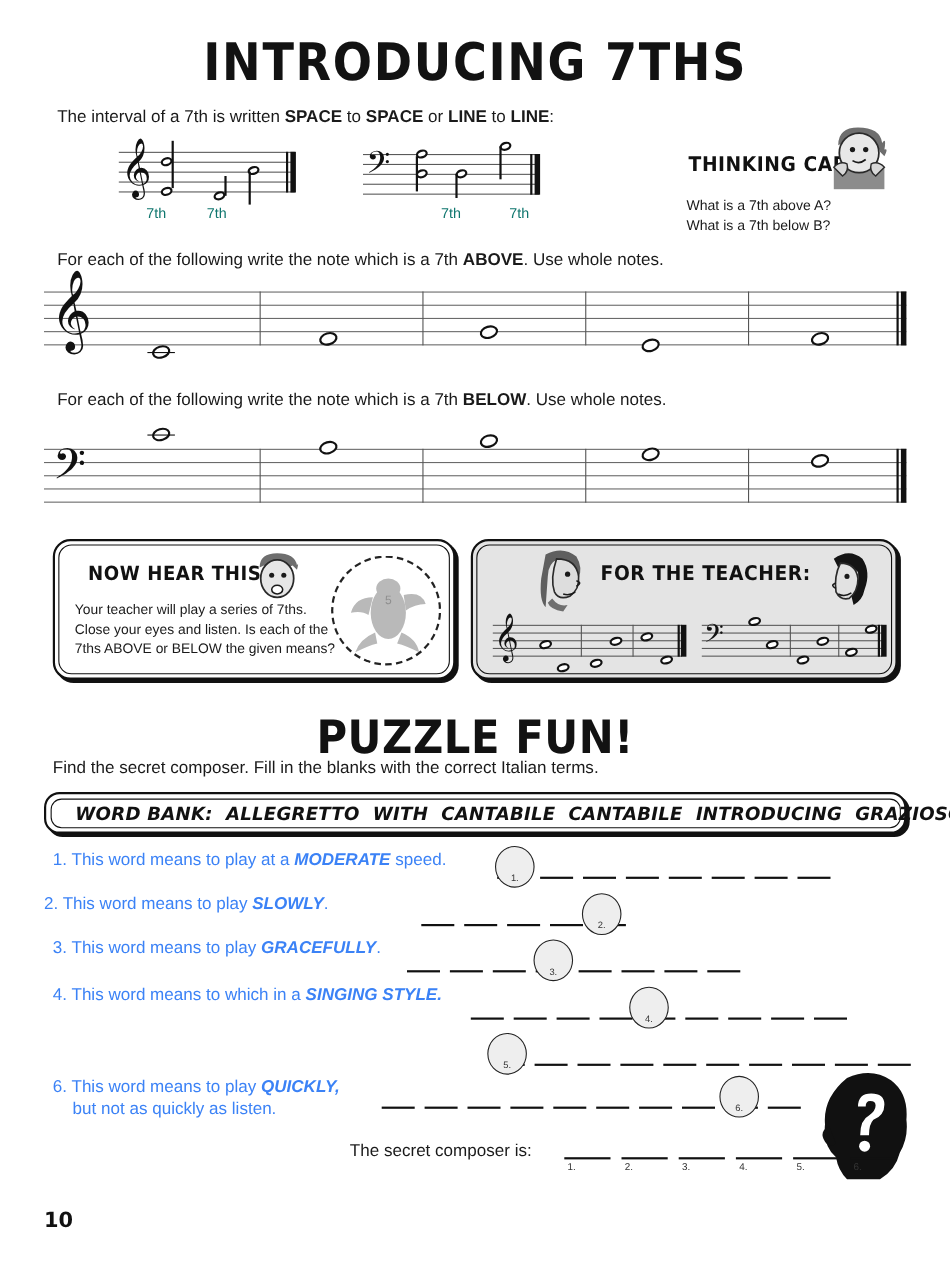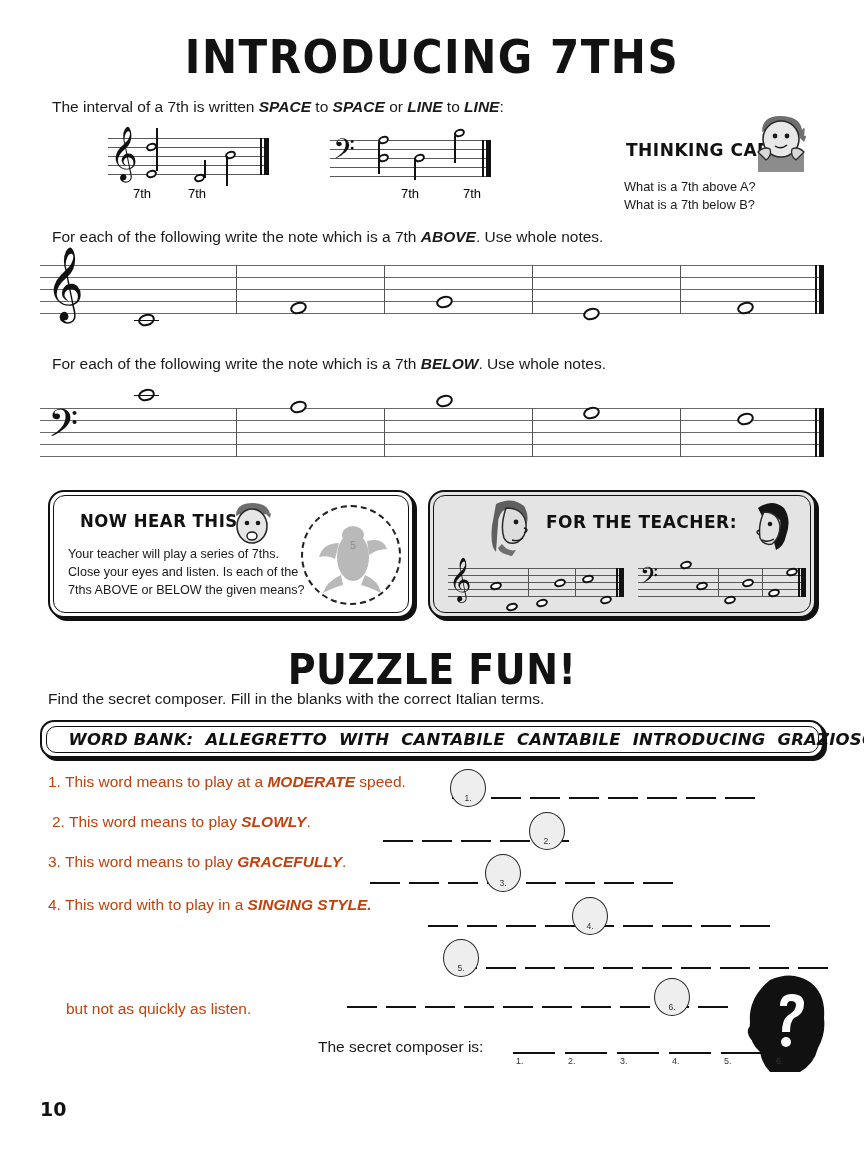--- a/index.html
+++ b/index.html
@@ -33,21 +33,21 @@
     color: #121212;
     transform: scaleY(1.1);
   }
 
   
   .intro-line {
     position: absolute;
     font-size: 15.5px;
     color: #1a1a1a;
   }
-  .intro-line b { font-weight: bold; font-style: italic; }
+  .intro-line b { font-weight: bold; }
 
   
   .staff { position: absolute; }
   .staff .line {
     position: absolute; left: 0; right: 0; height: 1.2px; background: #5a5a5a;
   }
   .staff.big .line { background: #6a6a6a; height: 1.3px; }
   .barline { position: absolute; width: 1.3px; background: #555; }
   .endbar-thin { position: absolute; width: 1.5px; background: #111; }
   .endbar-thick { position: absolute; width: 4.5px; background: #111; }
@@ -81,21 +81,21 @@
     border-radius: 50%;
     background: #fff;
     transform: rotate(-18deg);
   }
   .stem { position: absolute; width: 1.6px; background: #111; }
   .ledger { position: absolute; height: 1.6px; background: #111; }
 
   .lbl-7th {
     position: absolute;
     font-size: 13px;
-    color: #000000;
+    color: #0f766e;
   }
 
   
   .roundbox {
     position: absolute;
     border: 2.5px solid #111;
     border-radius: 16px;
     background: #fff;
     box-shadow: 3px 3px 0 0 #111;
   }
@@ -152,21 +152,21 @@
     white-space: nowrap;
     padding-left: 22px;
     color: #111;
   }
   .wb-text .gap { display: inline-block; width: 12px; }
 
   
   .q-text {
     position: absolute;
     font-size: 15.5px;
-    color: #c2410c;
+    color: #3b82f6;
     white-space: nowrap;
   }
   .q-text b { font-weight: bold; font-style: italic; }
 
   .dashrow { position: absolute; display: flex; gap: 9px; }
   .dash { height: 2px; background: #111; width: 30px; }
 
   .numcircle {
     position: absolute;
     border: 1.6px solid #222;
@@ -462,21 +462,21 @@
       <div class="dash"></div>
       <div class="dash"></div>
       <div class="dash"></div>
       <div class="dash"></div>
       <div class="dash"></div>
   </div>
   <div class="numcircle" style="left:450px; top:769px; width:36px; height:38px;">
     <span>1.</span>
   </div>
 
-  <div class="q-text" style="left:52px; top:813px;">
+  <div class="q-text" style="left:40px; top:813px;">
     <span>2.</span>
     <span>This word means to play </span><b>SLOWLY</b><span>.</span>
   </div>
   <div class="dashrow" style="left:383px; top:840px;">
     <div class="dash"></div>
       <div class="dash"></div>
       <div class="dash"></div>
       <div class="dash"></div>
       <div class="dash"></div>
   </div>
@@ -497,21 +497,21 @@
       <div class="dash"></div>
       <div class="dash"></div>
       <div class="dash"></div>
   </div>
   <div class="numcircle" style="left:485px; top:854px; width:36px; height:38px;">
     <span>3.</span>
   </div>
 
   <div class="q-text" style="left:48px; top:896px;">
     <span>4.</span>
-    <span>This word with to play in a </span><b>SINGING STYLE.</b>
+    <span>This word means to which in a </span><b>SINGING STYLE.</b>
   </div>
   <div class="dashrow" style="left:428px; top:925px;">
     <div class="dash"></div>
       <div class="dash"></div>
       <div class="dash"></div>
       <div class="dash"></div>
       <div class="dash"></div>
       <div class="dash"></div>
       <div class="dash"></div>
       <div class="dash"></div>
@@ -530,20 +530,24 @@
       <div class="dash"></div>
       <div class="dash"></div>
       <div class="dash"></div>
       <div class="dash"></div>
       <div class="dash"></div>
   </div>
   <div class="numcircle" style="left:443px; top:939px; width:36px; height:38px;">
     <span>5.</span>
   </div>
 
+  <div class="q-text" style="left:48px; top:980px;">
+    <span>6.</span>
+    <span>This word means to play </span><b>QUICKLY,</b>
+  </div>
   <div class="q-text" style="left:66px; top:1000px;">but not as quickly as listen.</div>
   <div class="dashrow" style="left:347px; top:1006px;">
     <div class="dash"></div>
       <div class="dash"></div>
       <div class="dash"></div>
       <div class="dash"></div>
       <div class="dash"></div>
       <div class="dash"></div>
       <div class="dash"></div>
       <div class="dash"></div>

